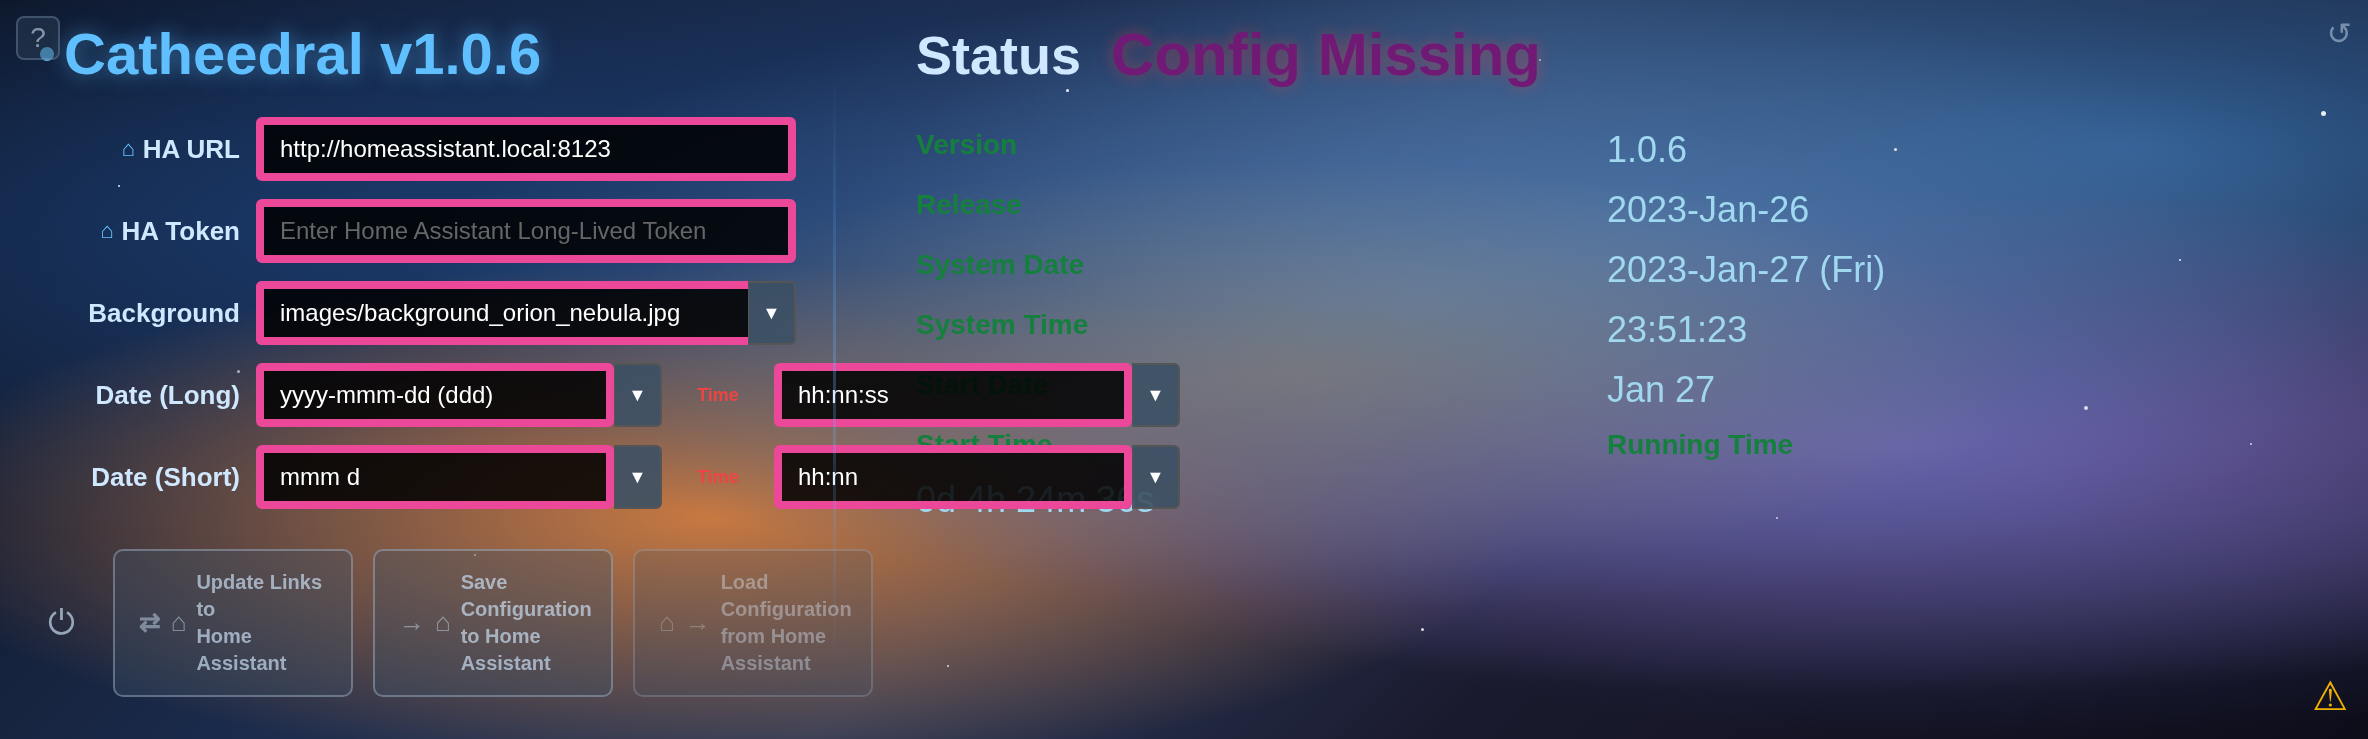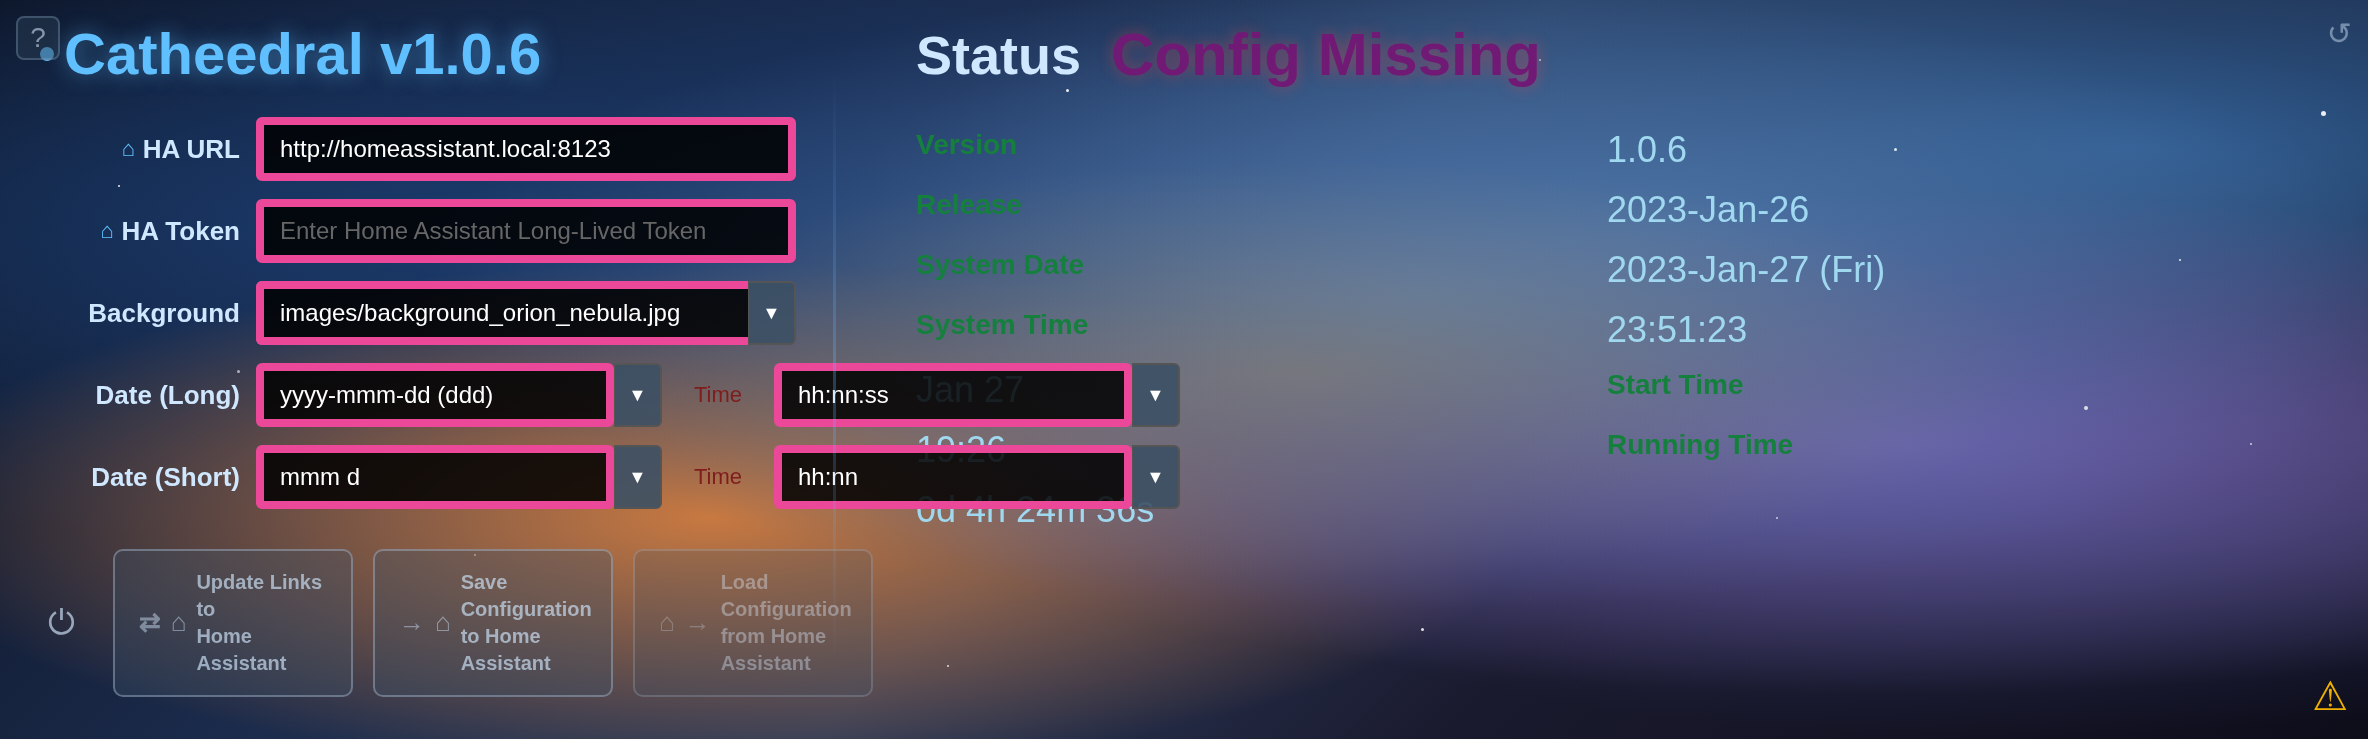--- a/index.html
+++ b/index.html
@@ -177,23 +177,23 @@
 
     .date-label {
       font-size: 26px;
       color: #d0e8ff;
       font-weight: 600;
       min-width: 200px;
       text-align: right;
     }
 
     .time-label {
-      font-size: 22px;
-      color: #7f1d1d;
-      font-weight: 400;
+      font-size: 18px;
+      color: #ef4444;
+      font-weight: 700;
       min-width: 80px;
       text-align: center;
     }
 
     .date-input-group {
       display: flex;
       align-items: stretch;
       flex: 1;
     }
 
@@ -489,24 +489,24 @@
 
       <span class="info-key">Release</span>
       <span class="info-val">2023-Jan-26</span>
 
       <span class="info-key">System Date</span>
       <span class="info-val">2023-Jan-27 (Fri)</span>
 
       <span class="info-key">System Time</span>
       <span class="info-val">23:51:23</span>
 
+      <span class="info-key">Start Date</span>
       <span class="info-val">Jan 27</span>
 
       <span class="info-key">Start Time</span>
-      <span class="info-val">19:26</span>
 
       <span class="info-key">Running Time</span>
       <span class="info-val">0d 4h 24m 36s</span>
 
     </div>
 
   </div>
 
 </div>
 

